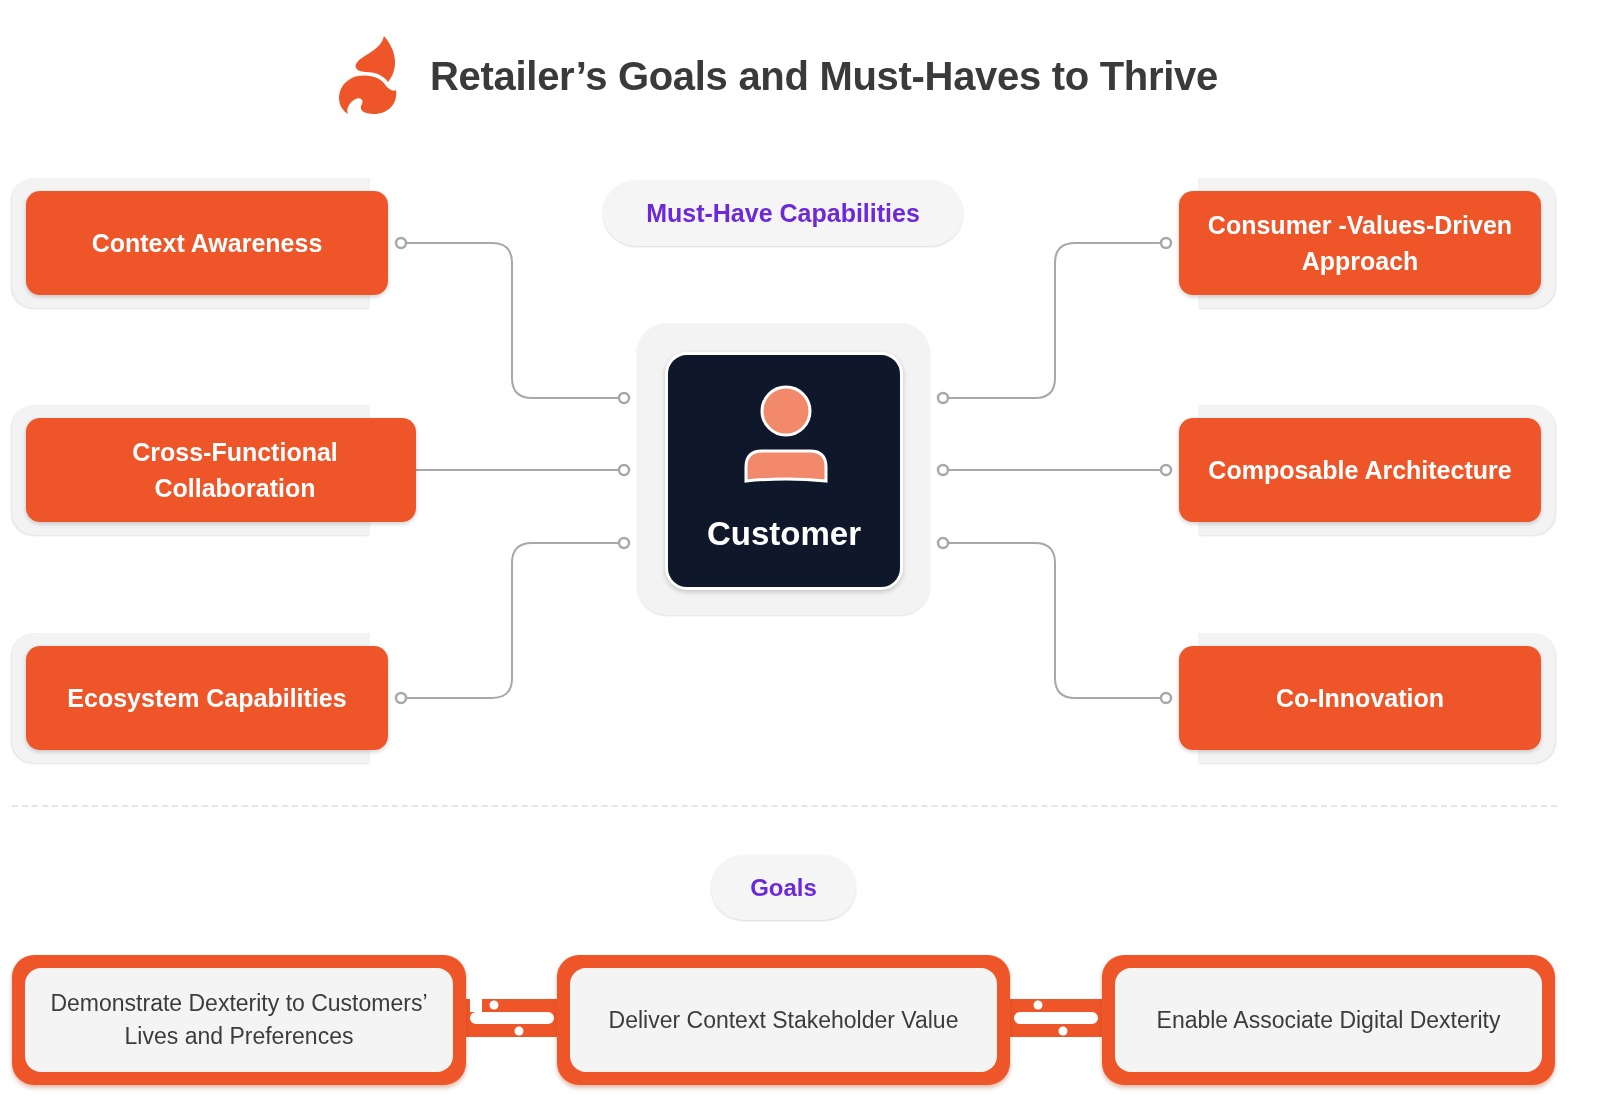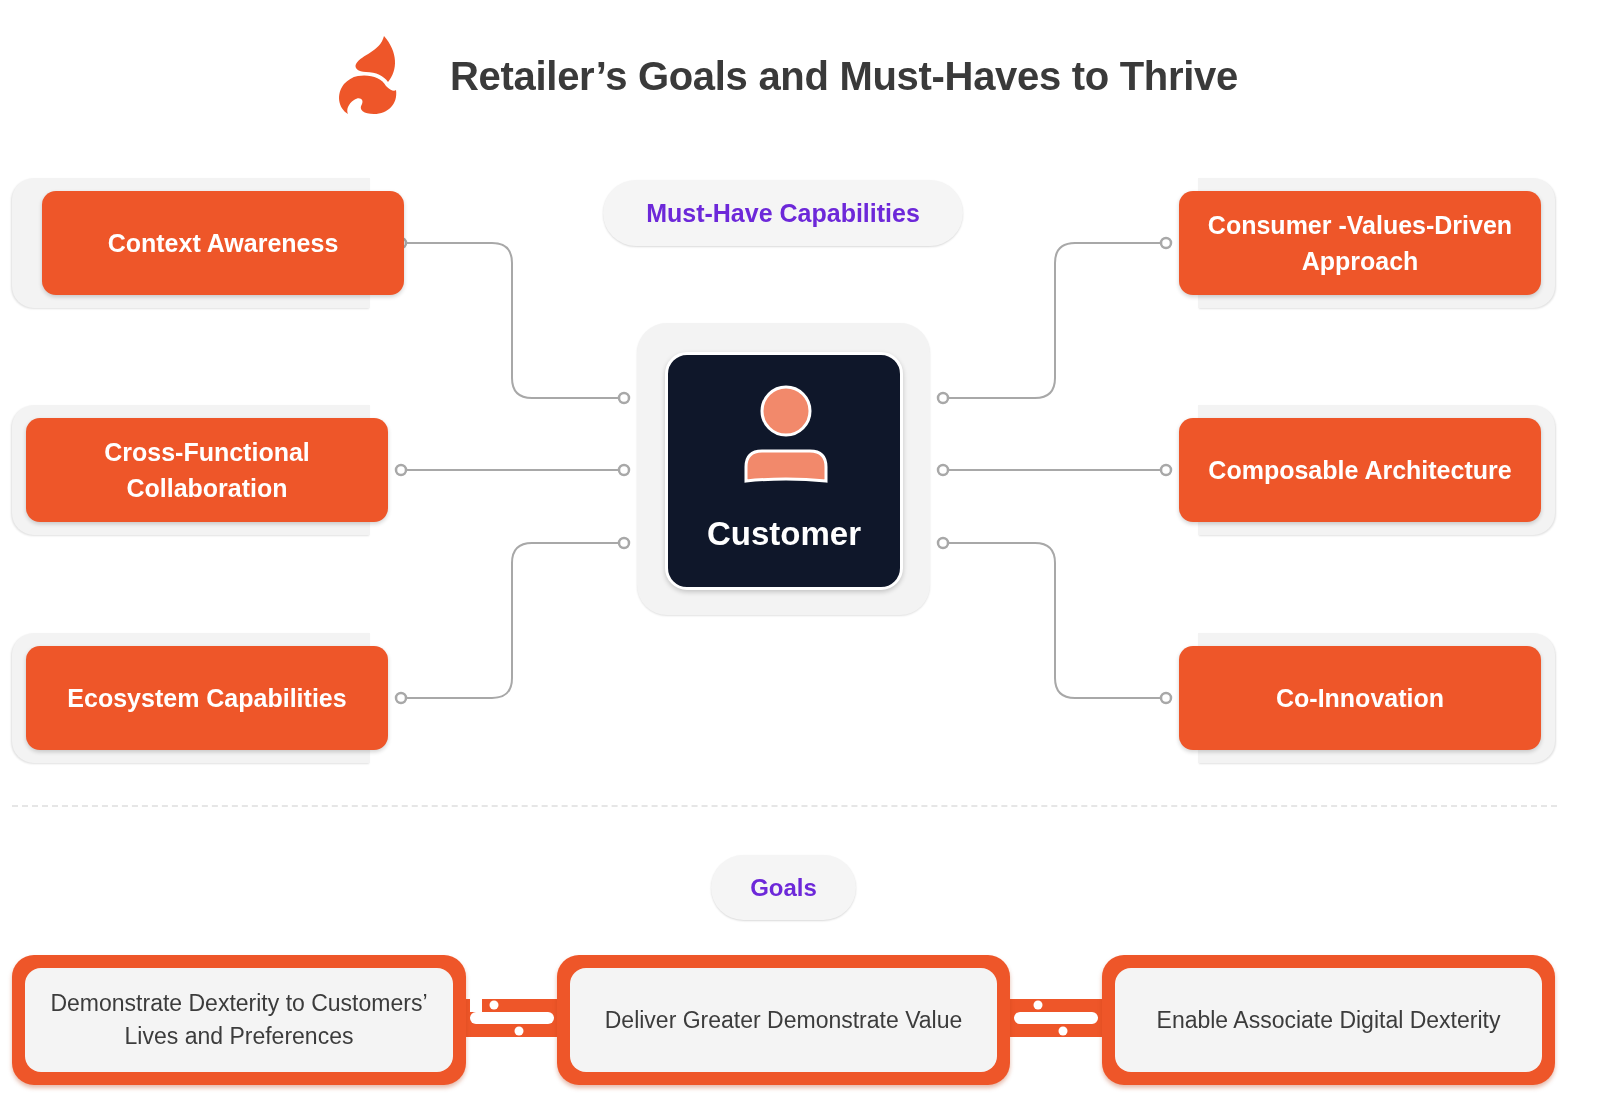--- a/index.html
+++ b/index.html
@@ -1,19 +1,19 @@
 <!DOCTYPE html>
 <html><head>
 <meta charset="utf-8">
 <style>
   html, body { margin:0; padding:0; background:#ffffff; }
   body { width:1600px; height:1120px; position:relative; overflow:hidden;
          font-family:"Liberation Sans", "DejaVu Sans", sans-serif; }
   .title-wrap { position:absolute; left:336px; top:34px; height:84px; display:flex; align-items:center; }
-  .title { font-size:40px; font-weight:bold; color:#3a3a3a; margin-left:52px; letter-spacing:-0.3px; }
+  .title { font-size:40px; font-weight:bold; color:#3a3a3a; margin-left:32px; letter-spacing:-0.3px; }
   .pill { position:absolute; background:#f5f5f5; border-radius:34px; box-shadow:0 1px 2px rgba(0,0,0,0.15);
           display:flex; align-items:center; justify-content:center; color:#6d28d9; font-weight:bold; }
   .backdrop-l { position:absolute; background:#f3f3f3; border-radius:22px 0 0 22px;
                 box-shadow:-1px 1px 2px rgba(0,0,0,0.12); }
   .backdrop-r { position:absolute; background:#f3f3f3; border-radius:0 22px 22px 0;
                 box-shadow:1px 1px 2px rgba(0,0,0,0.12); }
   .cap { position:absolute; width:362px; height:104px; background:#ee5629; border-radius:14px;
          box-shadow:0 2px 4px rgba(0,0,0,0.18); color:#fff; font-weight:bold; font-size:25px;
          display:flex; align-items:center; justify-content:center; text-align:center; line-height:36px; }
   .center-back { position:absolute; left:637px; top:323px; width:293px; height:292px; background:#f3f3f3;
@@ -71,26 +71,26 @@
     <circle cx="943" cy="398" r="5"></circle>
       <circle cx="1166" cy="243" r="5"></circle>
     <circle cx="943" cy="470" r="5"></circle>
       <circle cx="1166" cy="470" r="5"></circle>
     <circle cx="943" cy="543" r="5"></circle>
       <circle cx="1166" cy="698" r="5"></circle>
   </g>
 </svg>
 
 <div class="backdrop-l" style="left:12px;top:178px;width:358px;height:130px;"></div>
-<div class="cap" style="left:26px;top:191px;margin-left:16px;">
+<div class="cap" style="left:26px;top:191px;">
   <span>Context Awareness</span>
 </div>
 
 <div class="backdrop-l" style="left:12px;top:405px;width:358px;height:130px;"></div>
-<div class="cap" style="left:26px;top:418px;">
+<div class="cap" style="left:26px;top:418px;padding-left:28px;">
   <span style="width:230px;">Cross-Functional Collaboration</span>
 </div>
 
 <div class="backdrop-l" style="left:12px;top:633px;width:358px;height:130px;"></div>
 <div class="cap" style="left:26px;top:646px;">
   <span>Ecosystem Capabilities</span>
 </div>
 
 <div class="backdrop-r" style="left:1198px;top:178px;width:357px;height:130px;"></div>
 <div class="cap" style="left:1179px;top:191px;">
@@ -145,20 +145,20 @@
   </g>
 </svg>
 
 <div class="goal" style="left:12px;width:454px;">
   <div class="goal-inner">
       <span style="width:380px;">Demonstrate Dexterity to Customers’ Lives and Preferences</span>
     </div>
 </div>
 <div class="goal" style="left:557px;width:453px;">
   <div class="goal-inner">
-      <span>Deliver Greater Demonstrate Value</span>
+      <span>Deliver Context Stakeholder Value</span>
     </div>
 </div>
 <div class="goal" style="left:1102px;width:453px;">
   <div class="goal-inner">
       <span>Enable Associate Digital Dexterity</span>
     </div>
 </div>
 
 </body></html>

